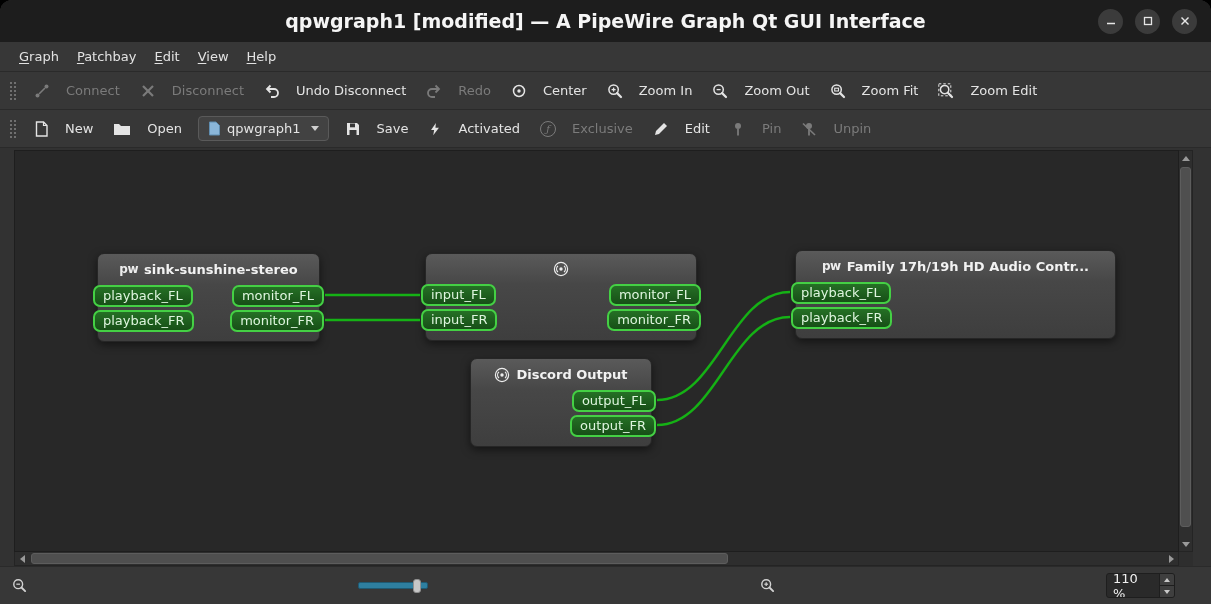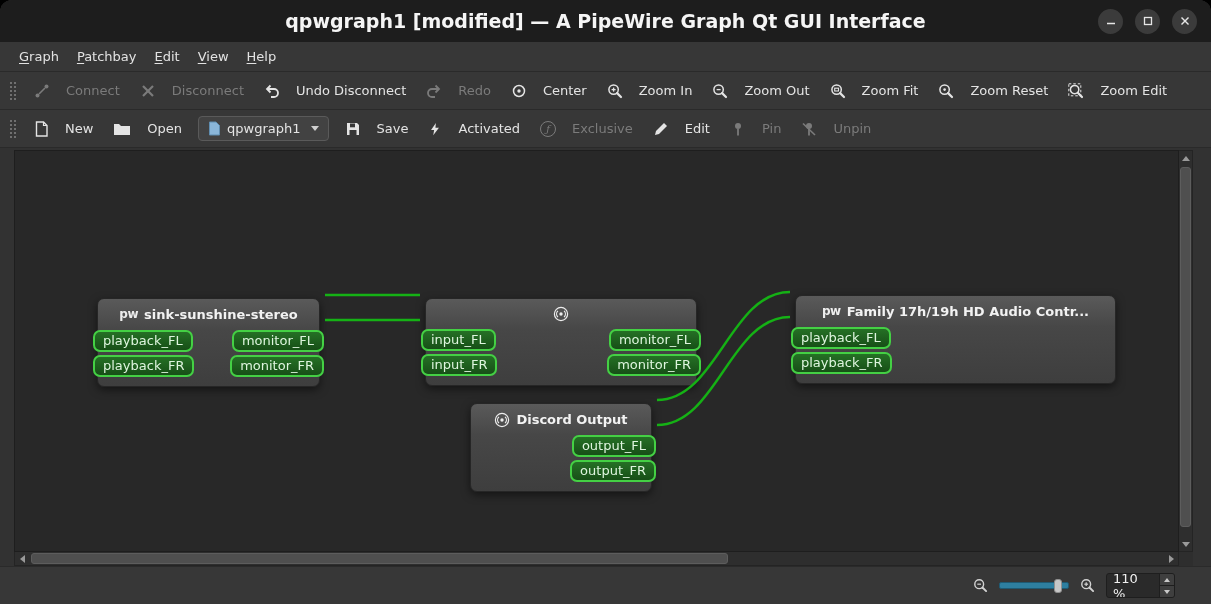--- a/index.html
+++ b/index.html
@@ -39,35 +39,35 @@
   .corner { flex: 0 0 14px; background: #2e2e2e; }
   .sb-btn { flex: 0 0 14px; display: flex; align-items: center; justify-content: center; }
   .sb-track { flex: 1; position: relative; }
   .sb-thumb { position: absolute; background: #4f4f4f; border: 1px solid #5d5d5d; border-radius: 3px; }
   .sb-up { width: 0; height: 0; border-left: 4px solid transparent; border-right: 4px solid transparent; border-bottom: 5px solid #9a9a9a; }
   .sb-down { width: 0; height: 0; border-left: 4px solid transparent; border-right: 4px solid transparent; border-top: 5px solid #9a9a9a; }
   .sb-left { width: 0; height: 0; border-top: 4px solid transparent; border-bottom: 4px solid transparent; border-right: 5px solid #9a9a9a; }
   .sb-right { width: 0; height: 0; border-top: 4px solid transparent; border-bottom: 4px solid transparent; border-left: 5px solid #9a9a9a; }
 
   
-  .node { position: absolute; background: linear-gradient(180deg, #5a5a5a 0%, #474747 35%, #3e3e3e 100%); border: 1px solid #262626; border-radius: 7px; box-shadow: 0 3px 9px rgba(0,0,0,.5); padding-bottom: 9px; margin-top: 45px; }
+  .node { position: absolute; background: linear-gradient(180deg, #5a5a5a 0%, #474747 35%, #3e3e3e 100%); border: 1px solid #262626; border-radius: 7px; box-shadow: 0 3px 9px rgba(0,0,0,.5); padding-bottom: 9px; }
   .node-header { display: flex; align-items: center; justify-content: center; gap: 6px; padding: 7px 10px 4px; color: #f2f2f2; font-size: 13px; font-weight: bold; line-height: 17px; white-space: nowrap; overflow: hidden; }
   .node-header svg { display: block; }
   .pw-glyph { font-weight: bold; font-size: 12px; color: #ededed; letter-spacing: -0.5px; }
   .node-ports { display: flex; justify-content: space-between; padding-top: 3px; }
   .pcol { display: flex; flex-direction: column; gap: 3px; }
   .pcol.in { align-items: flex-start; }
   .pcol.out { margin-left: auto; align-items: flex-end; }
   .pill { font-size: 13px; line-height: 16px; color: #def5de; background: linear-gradient(180deg, #257025, #174f17); border: 2px solid #44d044; border-radius: 7px; padding: 1px 8px; white-space: nowrap; }
   .pcol.in .pill { margin-left: -5px; }
   .pcol.out .pill { margin-right: -5px; }
   .wires { position: absolute; left: 0; top: 0; pointer-events: none; }
 
   
-  .statusbar { flex: 0 0 38px; background: #373737; border-top: 1px solid #2a2a2a; display: flex; align-items: center; justify-content: flex-end; padding: 0 36px 0 12px; gap: 11px; }
+  .statusbar { flex: 0 0 38px; background: #373737; border-top: 1px solid #2a2a2a; display: flex; align-items: center; justify-content: space-between; padding: 0 36px 0 12px; gap: 11px; }
   .slider { width: 70px; height: 16px; position: relative; display: flex; align-items: center; }
   .slider-track { width: 100%; height: 7px; background: #2e7fa0; border: 1px solid #1f5a73; border-radius: 2px; }
   .slider-handle { position: absolute; left: 55px; top: 1px; width: 8px; height: 14px; background: #c7c7c7; border: 1px solid #8f8f8f; border-radius: 3px; }
   .spinbox { display: flex; align-items: stretch; height: 25px; background: #2a2a2a; border: 1px solid #1e1e1e; border-radius: 3px; overflow: hidden; }
   .spin-value { display: flex; align-items: center; justify-content: flex-end; width: 52px; padding: 0 6px; color: #f0f0f0; font-size: 13px; }
   .spin-btns { display: flex; flex-direction: column; width: 15px; border-left: 1px solid #1e1e1e; }
   .spin-btn { flex: 1; background: #3f3f3f; display: flex; align-items: center; justify-content: center; }
   .spin-btn + .spin-btn { border-top: 1px solid #1e1e1e; }
   .tri-up { width: 0; height: 0; border-left: 3.5px solid transparent; border-right: 3.5px solid transparent; border-bottom: 4.5px solid #c9c9c9; }
   .tri-down { width: 0; height: 0; border-left: 3.5px solid transparent; border-right: 3.5px solid transparent; border-top: 4.5px solid #c9c9c9; }
@@ -198,30 +198,20 @@
       <span class="icon">
           <svg width="16" height="16" viewBox="0 0 16 16">
             <circle cx="6.6" cy="6.6" r="4.7" fill="none" stroke="currentColor" stroke-width="1.5"></circle>
             <line x1="10.1" y1="10.1" x2="14" y2="14" stroke="currentColor" stroke-width="2.2" stroke-linecap="round"></line>
             <rect x="4.7" y="5.2" width="3.8" height="2.8" fill="none" stroke="currentColor" stroke-width="1.1"></rect>
           </svg>
         </span>
       <span>Zoom Fit</span>
     </div>
 
-    <div class="tbtn">
-      <span class="icon">
-          <svg width="16" height="16" viewBox="0 0 16 16">
-            <circle cx="6.6" cy="6.6" r="4.7" fill="none" stroke="currentColor" stroke-width="1.5"></circle>
-            <line x1="10.1" y1="10.1" x2="14" y2="14" stroke="currentColor" stroke-width="2.2" stroke-linecap="round"></line>
-            <circle cx="6.6" cy="6.6" r="1.3" fill="currentColor"></circle>
-          </svg>
-        </span>
-      <span>Zoom Reset</span>
-    </div>
 
     <div class="tbtn">
       <span class="icon">
           <svg width="16" height="16" viewBox="0 0 16 16">
             <rect x="0.8" y="0.8" width="12" height="12" fill="none" stroke="currentColor" stroke-width="1" stroke-dasharray="2.5 2"></rect>
             <circle cx="6.6" cy="6.6" r="4.2" fill="none" stroke="currentColor" stroke-width="1.5"></circle>
             <line x1="9.8" y1="9.8" x2="14" y2="14" stroke="currentColor" stroke-width="2.2" stroke-linecap="round"></line>
           </svg>
         </span>
       <span>Zoom Edit</span>

